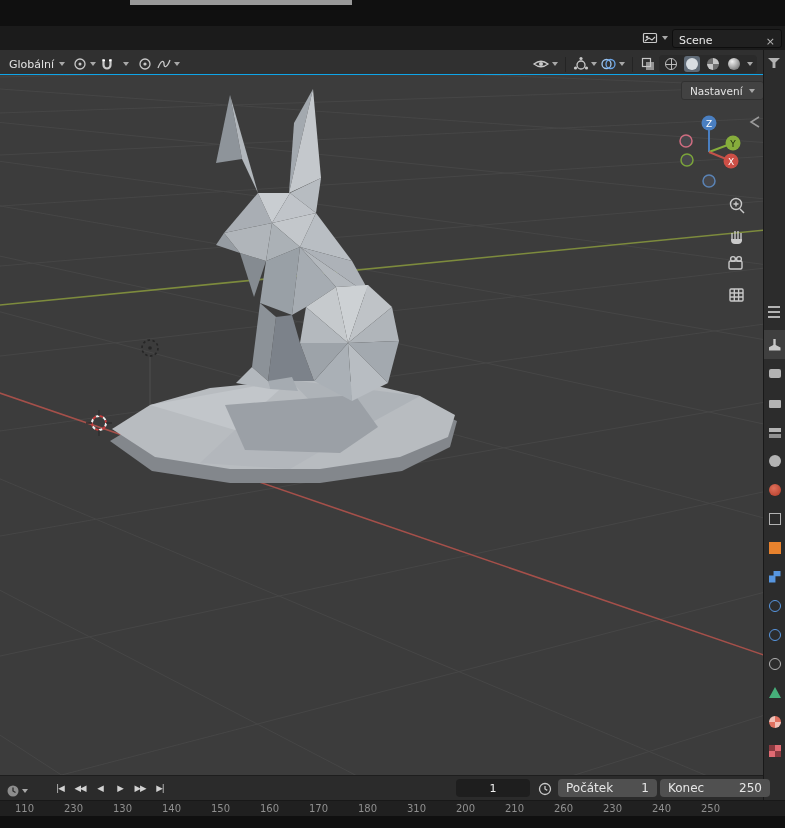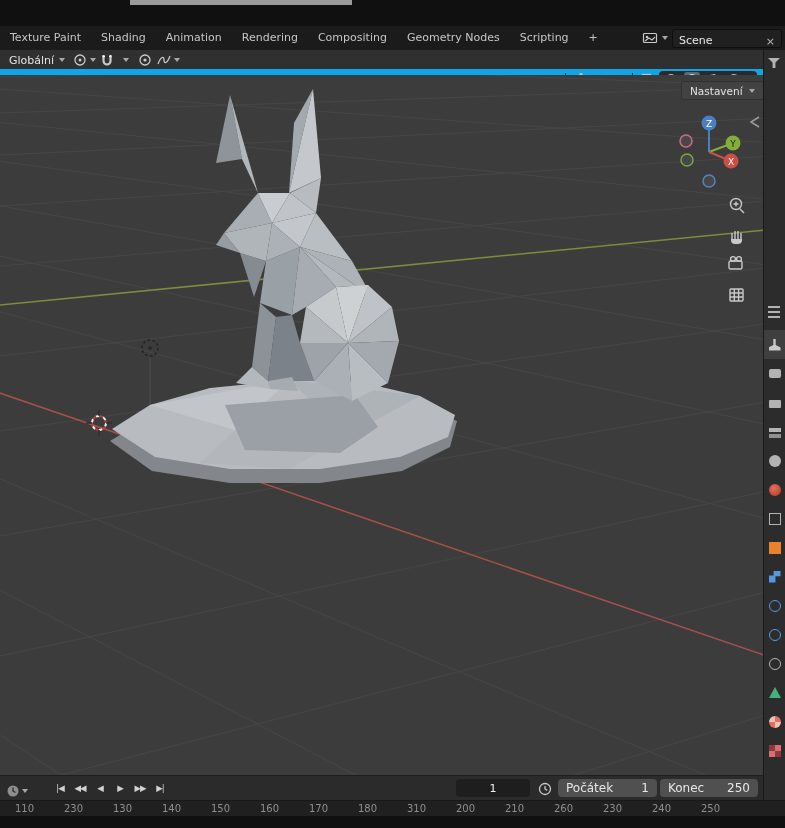--- a/index.html
+++ b/index.html
@@ -13,21 +13,21 @@
   .tab{padding:0 10px;line-height:24px;font-size:11px;color:#c6c6c6;white-space:nowrap;cursor:default;}
   .menubar-right{margin-left:auto;display:flex;align-items:center;gap:4px;padding-right:3px;}
   .caret{width:0;height:0;border-left:3.5px solid transparent;border-right:3.5px solid transparent;
          border-top:4.5px solid #a8a8a8;display:inline-block;}
   .scene-field{display:flex;align-items:flex-end;justify-content:space-between;background:#202020;
          border:1px solid #0e0e0e;border-radius:3px;height:17px;width:96px;padding:0 6px;
          color:#e8e8e8;font-size:11px;}
   .xglyph{color:#b5b5b5;font-size:11px;line-height:11px;}
   
   .toolbar2{position:absolute;left:0;top:50px;width:763px;height:25px;background:#303030;
-            display:flex;align-items:flex-start;border-bottom:6px solid #0ea5e9;box-sizing:border-box;flex-direction:column;}
+            display:flex;align-items:flex-end;border-bottom:1px solid #0ea5e9;box-sizing:border-box;}
   .tb-left{display:flex;align-items:center;gap:3px;padding-left:5px;}
   .orient{font-size:11px;color:#e2e2e2;display:flex;gap:5px;align-items:center;padding:2px 4px;}
   .tb-right{margin-left:auto;display:flex;align-items:center;gap:3px;padding-right:6px;}
   .ibtn{display:flex;align-items:center;justify-content:center;height:20px;min-width:16px;
         border-radius:3px;gap:2px;}
   .sep{width:1px;height:15px;background:#242424;margin:0 4px;}
   .shade{display:flex;align-items:center;background:#2a2a2a;border-radius:4px;padding:1px 4px;gap:5px;}
   .shade-btn{padding:2px;border-radius:3px;display:flex;}
   .shade-btn.active{background:#5f6a76;}
   .sph{width:12px;height:12px;border-radius:50%;box-sizing:border-box;}
@@ -75,43 +75,32 @@
   .tl-left{position:absolute;left:6px;top:5px;display:flex;align-items:center;gap:3px;}
   .play{position:absolute;left:50px;top:4px;display:flex;}
   .pbtn{width:20px;text-align:center;font-size:8.5px;color:#d2d2d2;letter-spacing:-1px;line-height:16px;}
   .frame-field{position:absolute;left:456px;top:3px;width:74px;height:18px;background:#1e1e1e;
        border-radius:4px;color:#f0f0f0;font-size:11px;display:flex;align-items:center;justify-content:center;}
   .clock-btn{position:absolute;left:538px;top:5px;}
   .range{position:absolute;top:3px;height:18px;background:#505050;border-radius:4px;display:flex;
        align-items:center;justify-content:space-between;font-size:12px;color:#e6e6e6;
        padding:0 8px;box-sizing:border-box;}
   .range.start{left:558px;width:99px;}
-  .range.end{left:660px;width:98px;}
+  .range.end{left:660px;width:110px;}
   
   .ruler{position:absolute;left:0;top:800px;width:785px;height:16px;background:#202020;
        border-top:1px solid #181818;display:flex;align-items:center;box-sizing:border-box;}
   .rtick{flex:0 0 49px;width:49px;text-align:center;font-size:10px;color:#8f8f8f;}
 </style>
 </head>
 <body>
 
 <div class="frag"></div>
 
 <div class="menubar">
-  <div class="tabs">
-
-  <div class="tab">Texture Paint</div>
-      <div class="tab">Shading</div>
-      <div class="tab">Animation</div>
-      <div class="tab">Rendering</div>
-      <div class="tab">Compositing</div>
-      <div class="tab">Geometry Nodes</div>
-      <div class="tab">Scripting</div>
-      <div class="tab">+</div>
-    </div>
   <div class="menubar-right">
     <span class="ibtn">
       <svg width="16" height="14">
         <rect x="1.5" y="2.5" width="13" height="9" rx="1" fill="none" stroke="#c8c8c8" stroke-width="1.2"></rect>
         <circle cx="5" cy="6" r="1.3" fill="#c8c8c8"></circle>
         <path d="M3,10 L7,7 L10,9 L13,6" stroke="#c8c8c8" fill="none" stroke-width="1.1"></path>
       </svg>
     </span>
     <span class="caret"></span>
     <span class="scene-field">

